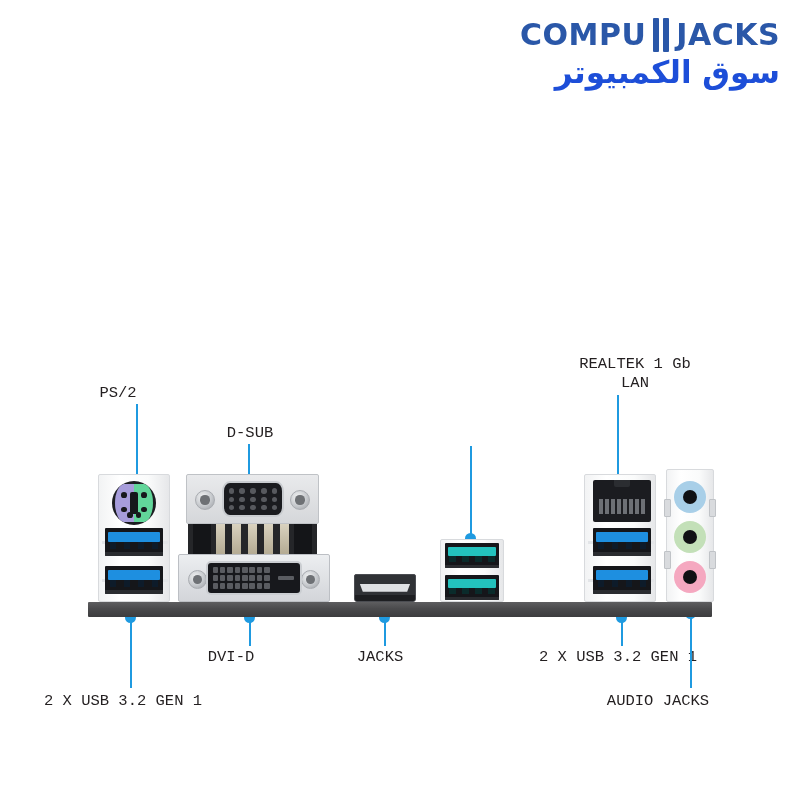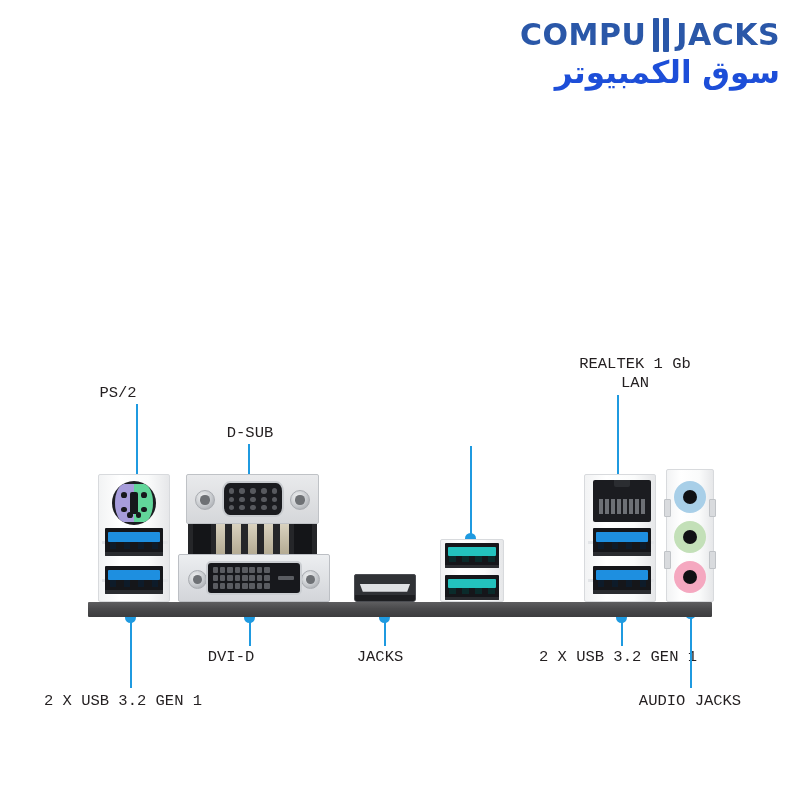--- a/index.html
+++ b/index.html
@@ -435,21 +435,21 @@
   </div>
 
   <div class="label center" style="left:33px; top:692px; width:180px;">2 X USB 3.2 GEN 1</div>
 
   <div class="label center" style="left:186px; top:648px; width:90px;">DVI-D</div>
 
   <div class="label center" style="left:340px; top:648px; width:80px;">JACKS</div>
 
   <div class="label center" style="left:528px; top:648px; width:180px;">2 X USB 3.2 GEN 1</div>
 
-  <div class="label center" style="left:610px; top:692px; width:160px;">AUDIO JACKS</div>
+  <div class="label center" style="left:578px; top:692px; width:160px;">AUDIO JACKS</div>
 
   <div class="leader v" style="left:136px; top:404px; height:100px;"></div>
   <div class="dot" style="left:131px; top:500px;"></div>
 
   <div class="leader v" style="left:248px; top:444px; height:44px;"></div>
   <div class="dot" style="left:243px; top:482px;"></div>
 
   <div class="leader v" style="left:470px; top:446px; height:94px;"></div>
   <div class="dot" style="left:465px; top:533px;"></div>
 

